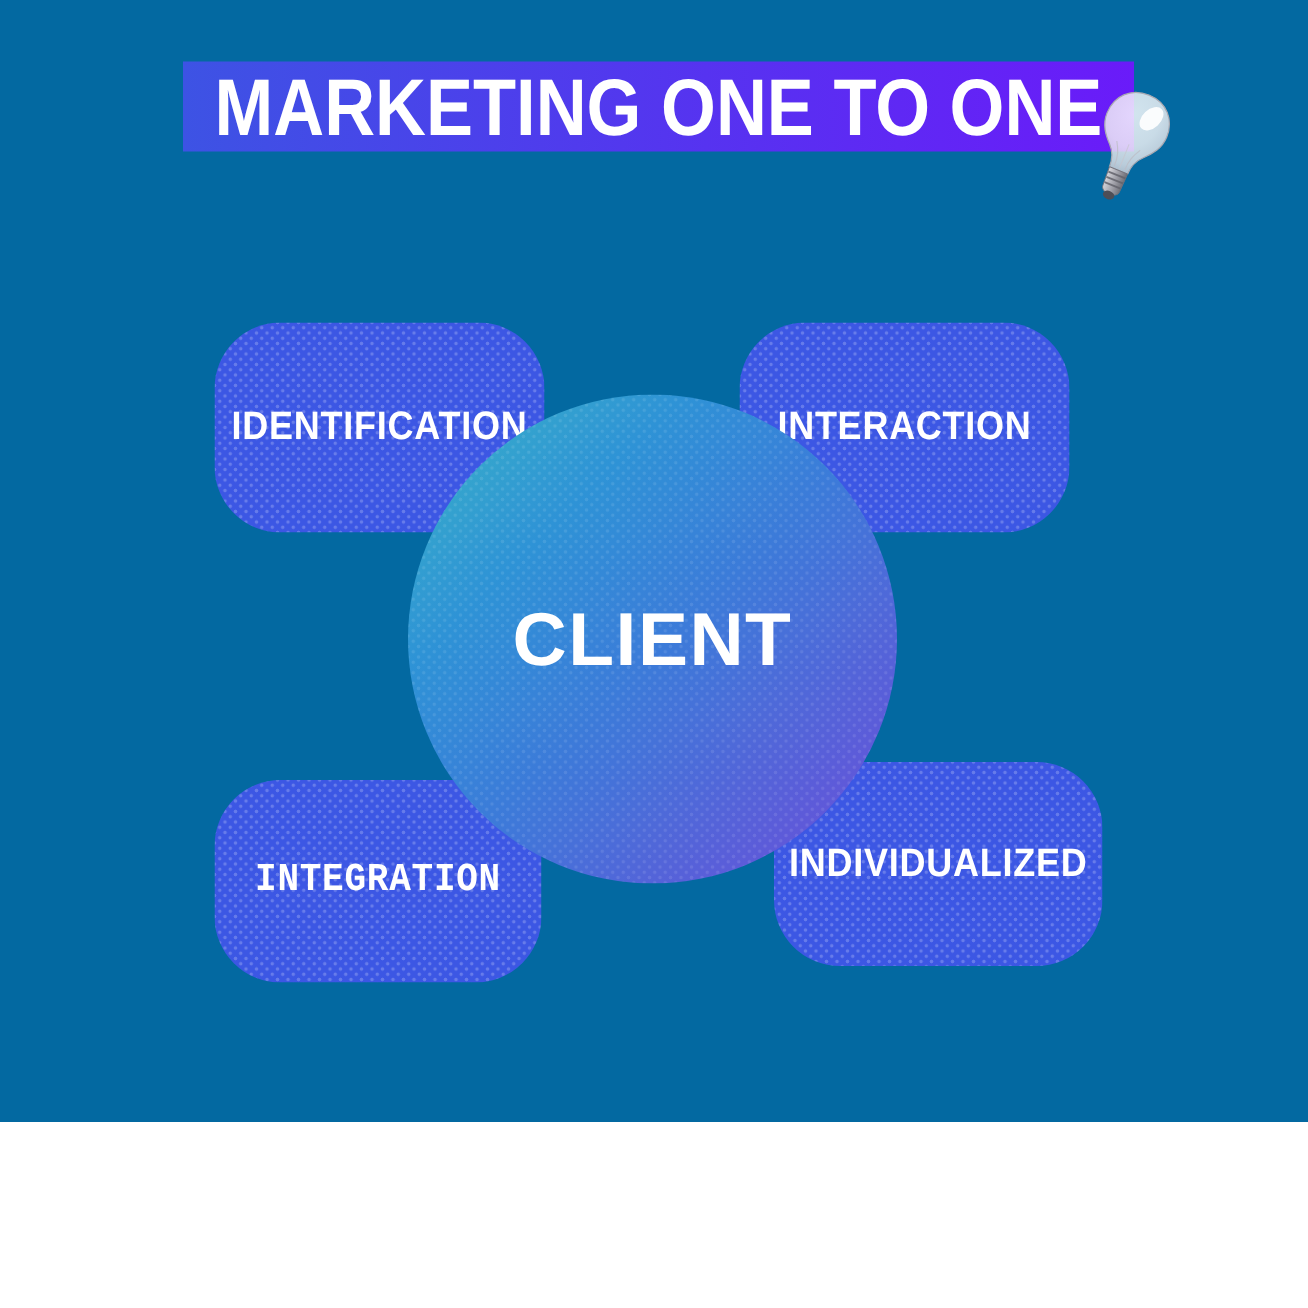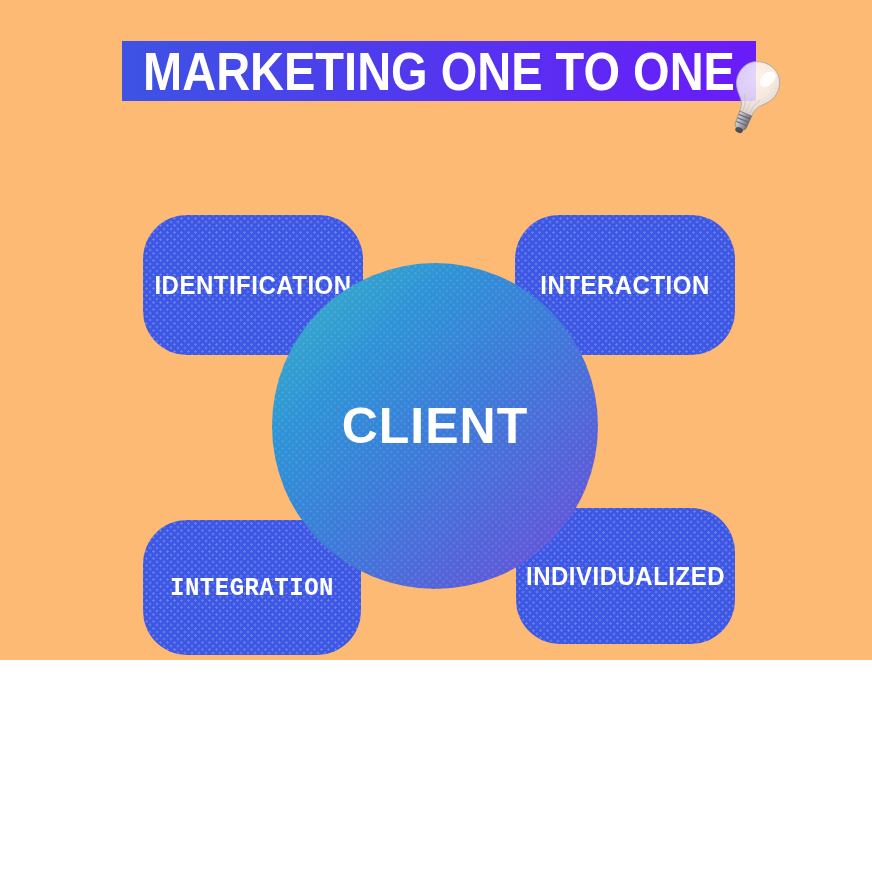--- a/index.html
+++ b/index.html
@@ -3,22 +3,22 @@
 <meta charset="utf-8">
 <style>
   html, body {
     margin: 0;
     padding: 0;
     background: #ffffff;
   }
   .canvas {
     position: relative;
     width: 872px;
-    height: 660px;
-    background: #fdba74;
+    height: 748px;
+    background: #0369a1;
     overflow: hidden;
     font-family: "Liberation Sans", sans-serif;
   }
 
   
   .banner {
     position: absolute;
     left: 122px;
     top: 41px;
     width: 634px;
@@ -68,21 +68,21 @@
   }
   .node .node-label {
     color: #ffffff;
     font-size: 24px;
     font-weight: bold;
     letter-spacing: 0.5px;
     white-space: nowrap;
     transform: scaleY(1.1);
   }
   .node-tl { left: 143px; top: 215px; width: 220px; height: 140px; }
-  .node-tr { left: 515px; top: 215px; width: 220px; height: 140px; }
+  .node-tr { left: 493px; top: 215px; width: 220px; height: 140px; }
   .node-bl { left: 143px; top: 520px; width: 218px; height: 135px; font-family: Liberation Mono, monospace; }
   .node-br { left: 516px; top: 508px; width: 219px; height: 136px; }
 
   
   .center-circle {
     position: absolute;
     left: 272px;
     top: 263px;
     width: 326px;
     height: 326px;

